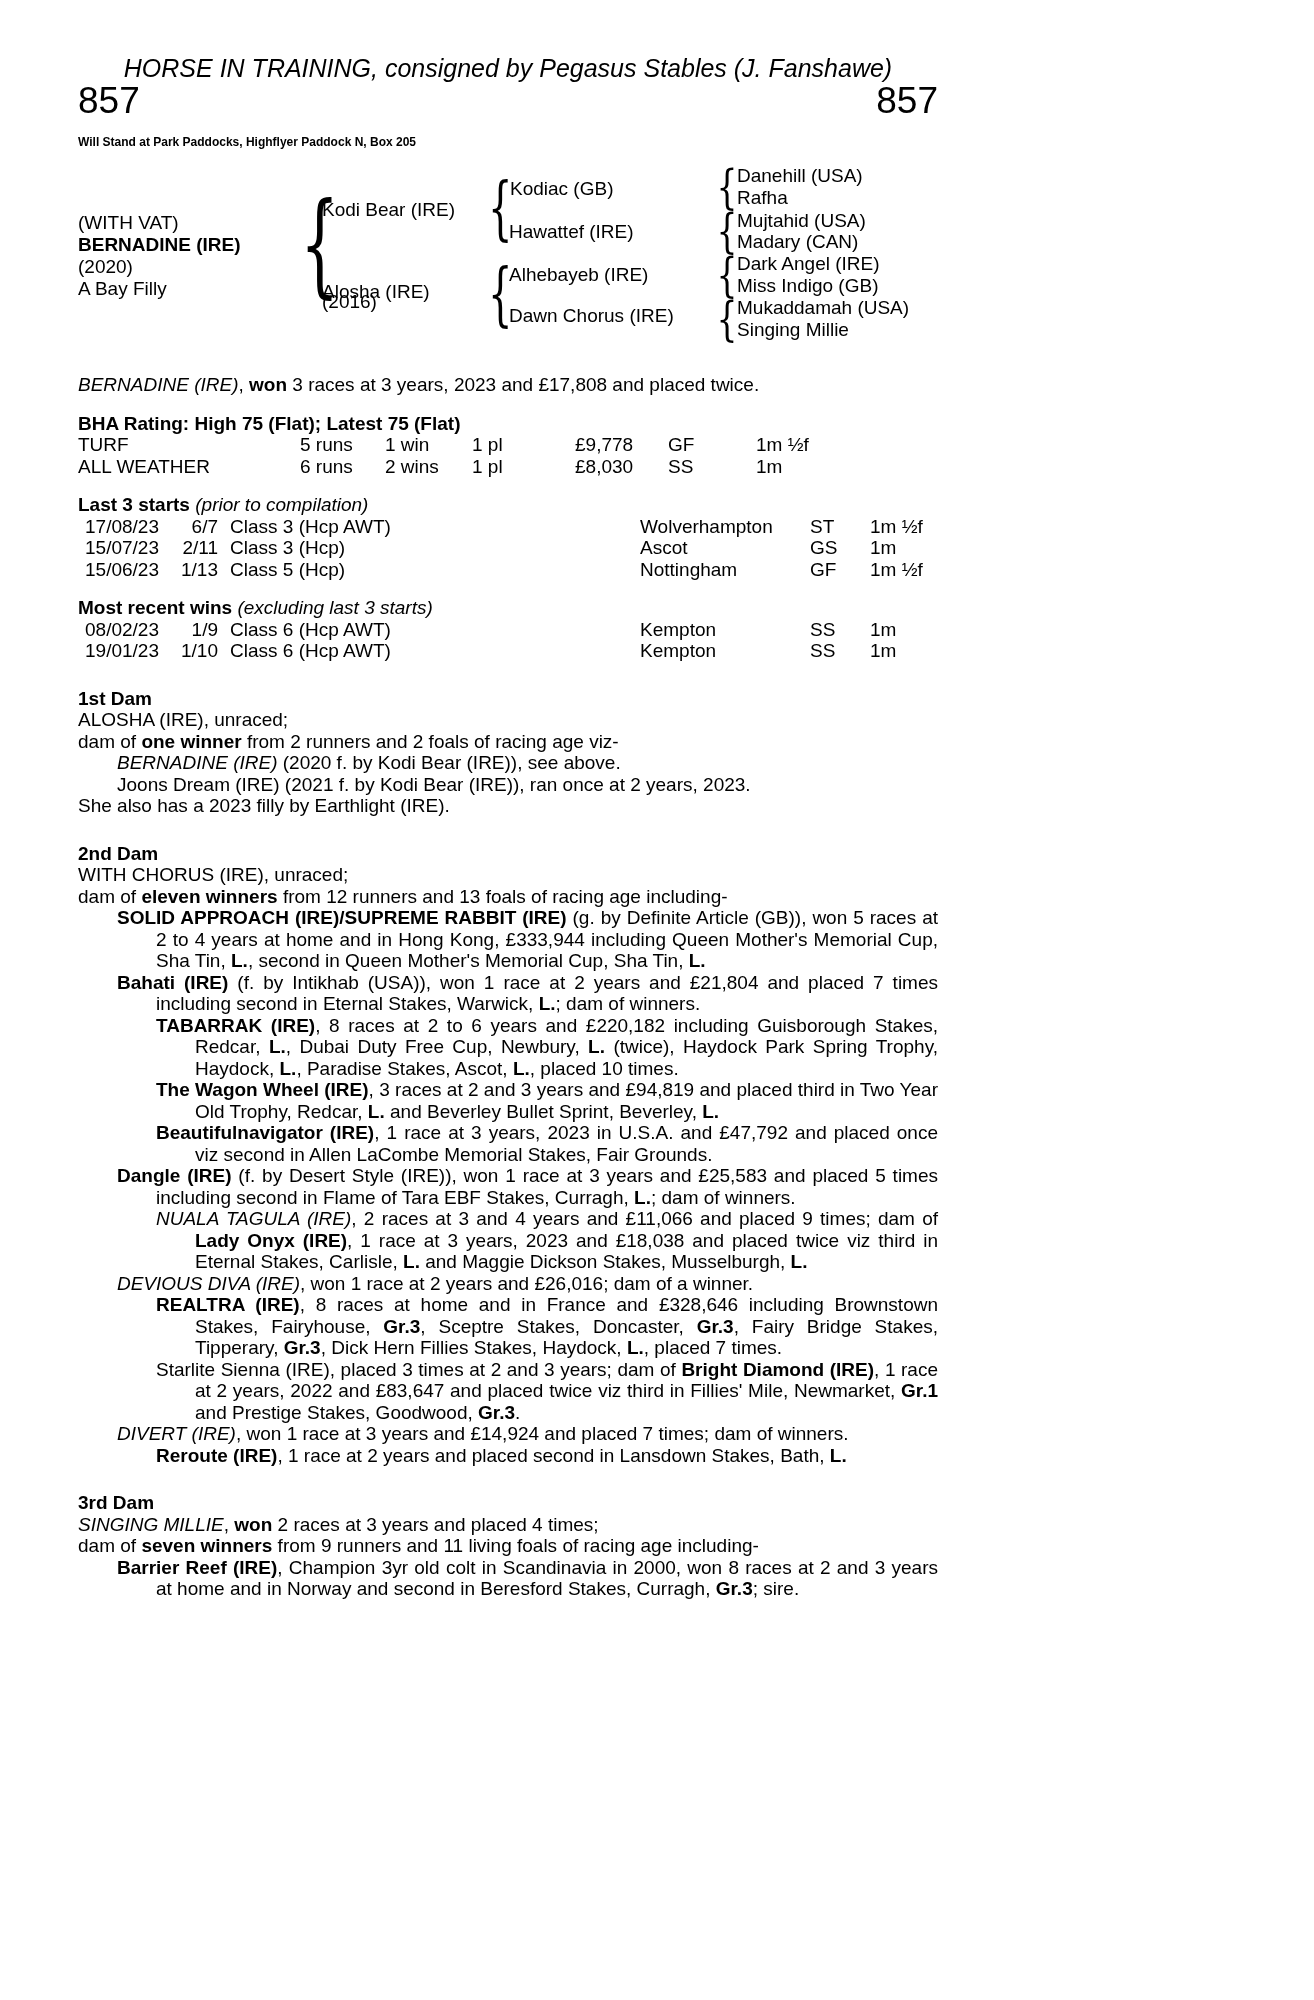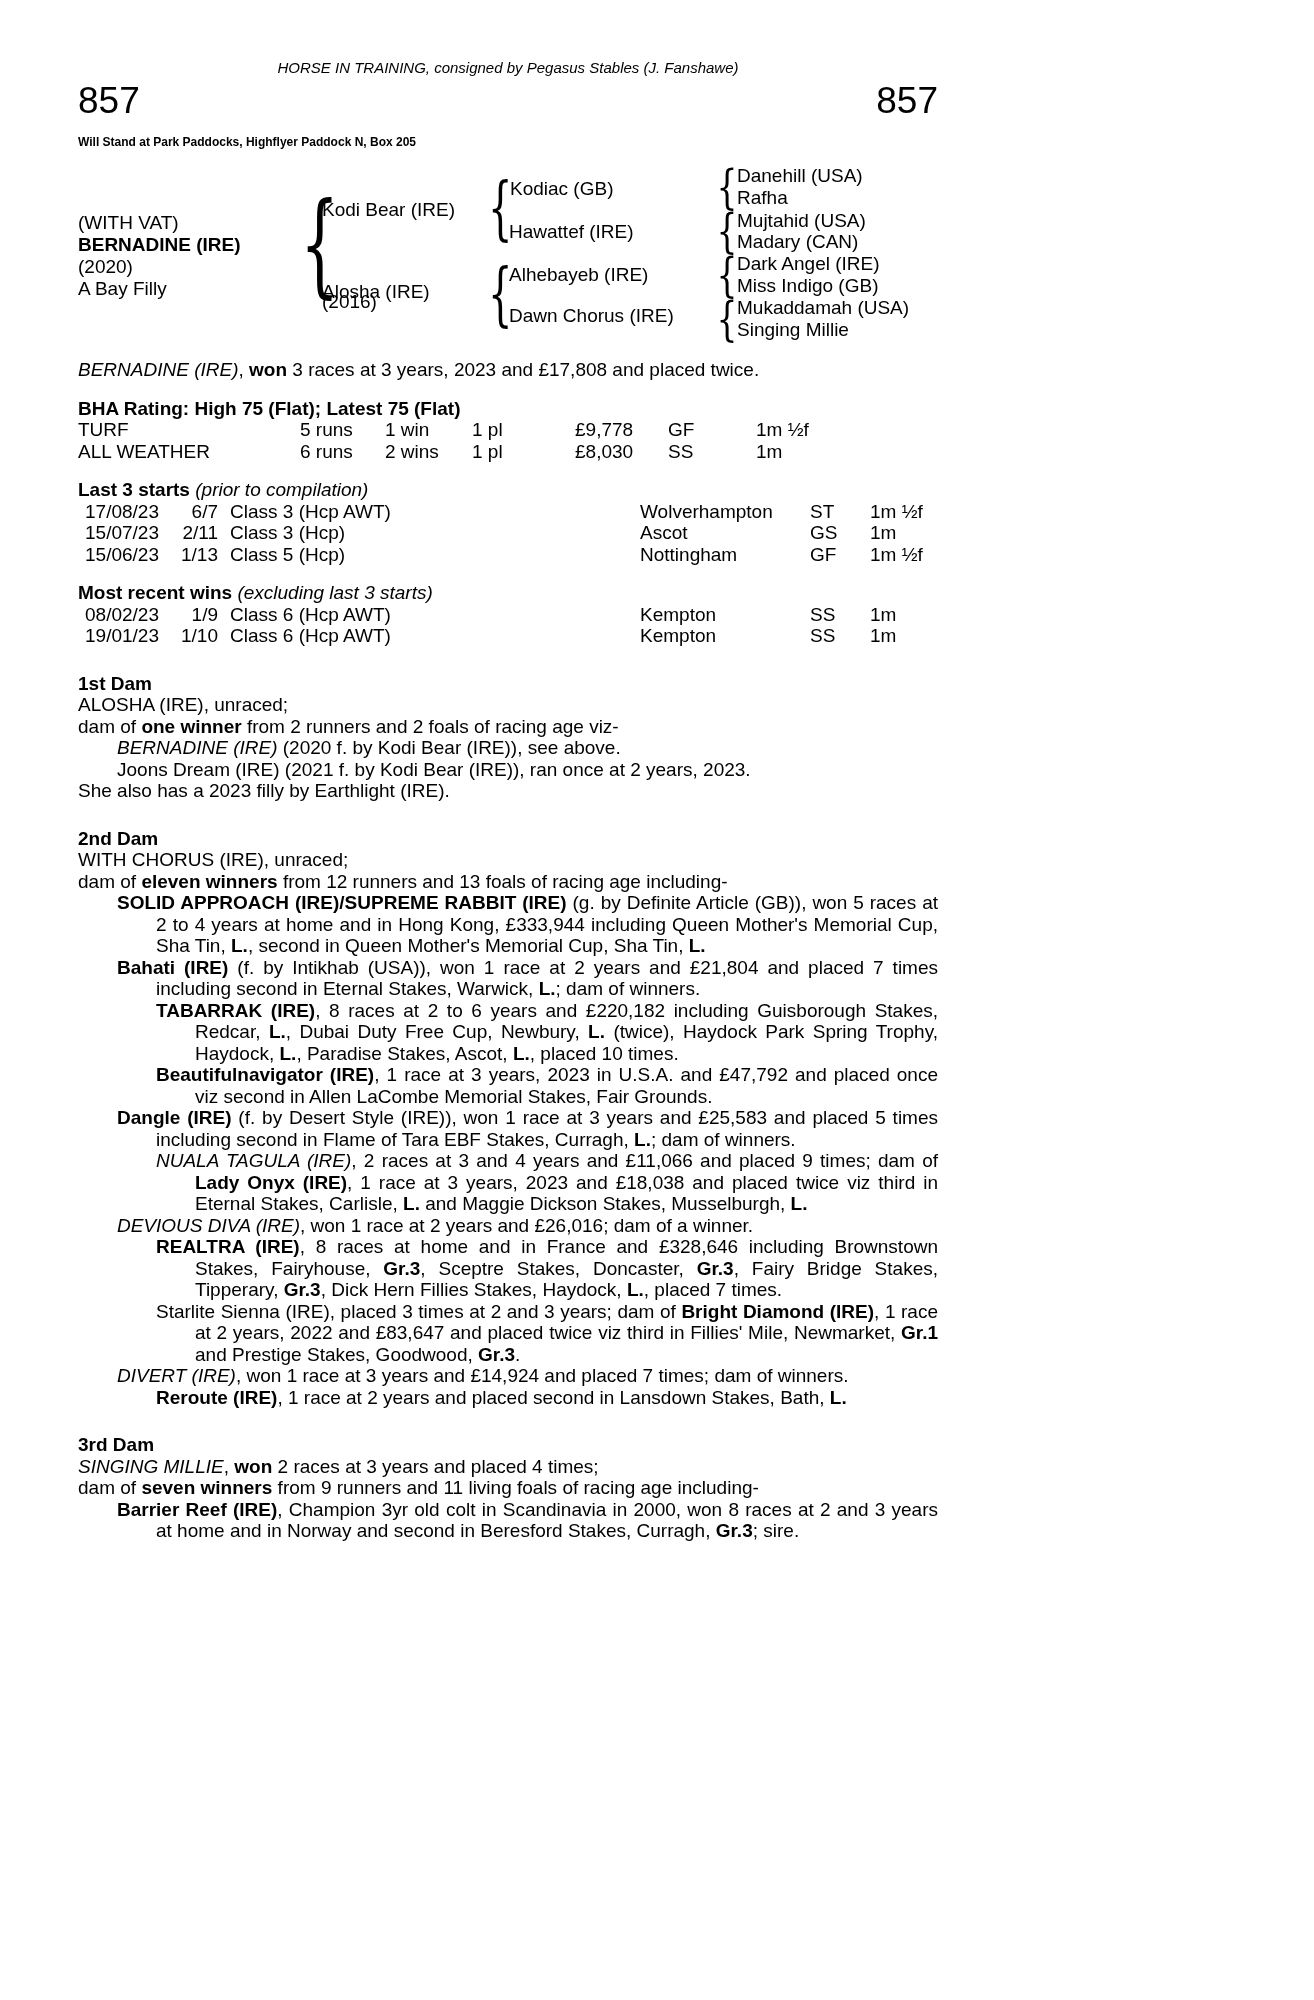--- a/index.html
+++ b/index.html
@@ -10,42 +10,42 @@
     color:#000;
     font-family:"Liberation Sans","DejaVu Sans",sans-serif;
     font-size:19px;
     line-height:21.5px;
   }
   .content { position:absolute; left:78px; top:56px; width:860px; }
 
   .b  { font-weight:700; }
   .i  { font-style:italic; }
 
-  .consign { text-align:center; font-style:italic; font-size:15px; line-height:24px; }
+  .consign { text-align:center; font-style:italic; font-size:25px; line-height:24px; }
   .lot-row { display:flex; justify-content:space-between; margin-top:2px; }
   .lot { font-weight:400; font-size:37px; line-height:38px; }
   .stand { font-weight:700; font-size:12px; margin-top:11px; line-height:23px; }
 
   
   .pedigree { position:relative; height:186px; margin-top:8px; }
   .ped { position:absolute; white-space:nowrap; }
   .ped.bold { font-weight:700; }
   .brace {
     position:absolute;
     font-family:"DejaVu Serif",serif;
     font-weight:400;
     transform:scaleX(0.55);
     transform-origin:center;
     user-select:none;
   }
   .brace.main { font-size:112px; line-height:112px; left:206px; top:26px; }
   .brace.mid  { font-size:70px;  line-height:70px;  left:400px; }
   .brace.gp   { font-size:47px;  line-height:47px;  left:634px; transform:scaleX(0.7); }
 
-  .summary { margin-top:11px; }
+  .summary { margin-top:26px; }
 
   .bha-head { font-weight:700; margin-top:17px; }
   .rr-row { display:grid; grid-template-columns:222px 85px 87px 103px 93px 88px auto; }
 
   .sec-head { margin-top:17px; }
   .st-row { display:grid; grid-template-columns:100px 40px 422px 170px 60px auto; }
   .st-date { padding-left:7px; }
   .st-pos  { text-align:right; }
   .st-class{ padding-left:12px; }
 
@@ -175,20 +175,21 @@
     <div class="jp l1"><span class="i">BERNADINE (IRE)</span><span> (2020 f. by Kodi Bear (IRE)), see above.</span></div>
     <div class="jp l1"><span>Joons Dream (IRE) (2021 f. by Kodi Bear (IRE)), ran once at 2 years, 2023.</span></div>
     <div class="jp"><span>She also has a 2023 filly by Earthlight (IRE).</span></div>
 
     <div class="dam-h">2nd Dam</div>
     <div class="jp"><span>WITH CHORUS (IRE), unraced;</span></div>
     <div class="jp"><span>dam of </span><span class="b">eleven winners</span><span> from 12 runners and 13 foals of racing age including-</span></div>
     <div class="jp l1"><span class="b">SOLID APPROACH (IRE)/SUPREME RABBIT (IRE)</span><span> (g. by Definite Article (GB)), won 5 races at 2 to 4 years at home and in Hong Kong, £333,944 including Queen Mother's Memorial Cup, Sha Tin, </span><span class="b">L.</span><span>, second in Queen Mother's Memorial Cup, Sha Tin, </span><span class="b">L.</span></div>
     <div class="jp l1"><span class="b">Bahati (IRE)</span><span> (f. by Intikhab (USA)), won 1 race at 2 years and £21,804 and placed 7 times including second in Eternal Stakes, Warwick, </span><span class="b">L.</span><span>; dam of winners.</span></div>
     <div class="jp l2"><span class="b">TABARRAK (IRE)</span><span>, 8 races at 2 to 6 years and £220,182 including Guisborough Stakes, Redcar, </span><span class="b">L.</span><span>, Dubai Duty Free Cup, Newbury, </span><span class="b">L.</span><span> (twice), Haydock Park Spring Trophy, Haydock, </span><span class="b">L.</span><span>, Paradise Stakes, Ascot, </span><span class="b">L.</span><span>, placed 10 times.</span></div>
+    <div class="jp l2"><span class="b">The Wagon Wheel (IRE)</span><span>, 3 races at 2 and 3 years and £94,819 and placed third in Two Year Old Trophy, Redcar, </span><span class="b">L.</span><span> and Beverley Bullet Sprint, Beverley, </span><span class="b">L.</span></div>
     <div class="jp l2"><span class="b">Beautifulnavigator (IRE)</span><span>, 1 race at 3 years, 2023 in U.S.A. and £47,792 and placed once viz second in Allen LaCombe Memorial Stakes, Fair Grounds.</span></div>
     <div class="jp l1"><span class="b">Dangle (IRE)</span><span> (f. by Desert Style (IRE)), won 1 race at 3 years and £25,583 and placed 5 times including second in Flame of Tara EBF Stakes, Curragh, </span><span class="b">L.</span><span>; dam of winners.</span></div>
     <div class="jp l2"><span class="i">NUALA TAGULA (IRE)</span><span>, 2 races at 3 and 4 years and £11,066 and placed 9 times; dam of </span><span class="b">Lady Onyx (IRE)</span><span>, 1 race at 3 years, 2023 and £18,038 and placed twice viz third in Eternal Stakes, Carlisle, </span><span class="b">L.</span><span> and Maggie Dickson Stakes, Musselburgh, </span><span class="b">L.</span></div>
     <div class="jp l1"><span class="i">DEVIOUS DIVA (IRE)</span><span>, won 1 race at 2 years and £26,016; dam of a winner.</span></div>
     <div class="jp l2"><span class="b">REALTRA (IRE)</span><span>, 8 races at home and in France and £328,646 including Brownstown Stakes, Fairyhouse, </span><span class="b">Gr.3</span><span>, Sceptre Stakes, Doncaster, </span><span class="b">Gr.3</span><span>, Fairy Bridge Stakes, Tipperary, </span><span class="b">Gr.3</span><span>, Dick Hern Fillies Stakes, Haydock, </span><span class="b">L.</span><span>, placed 7 times.</span></div>
     <div class="jp l2"><span>Starlite Sienna (IRE), placed 3 times at 2 and 3 years; dam of </span><span class="b">Bright Diamond (IRE)</span><span>, 1 race at 2 years, 2022 and £83,647 and placed twice viz third in Fillies' Mile, Newmarket, </span><span class="b">Gr.1</span><span> and Prestige Stakes, Goodwood, </span><span class="b">Gr.3</span><span>.</span></div>
     <div class="jp l1"><span class="i">DIVERT (IRE)</span><span>, won 1 race at 3 years and £14,924 and placed 7 times; dam of winners.</span></div>
     <div class="jp l2"><span class="b">Reroute (IRE)</span><span>, 1 race at 2 years and placed second in Lansdown Stakes, Bath, </span><span class="b">L.</span></div>
 
     <div class="dam-h">3rd Dam</div>

